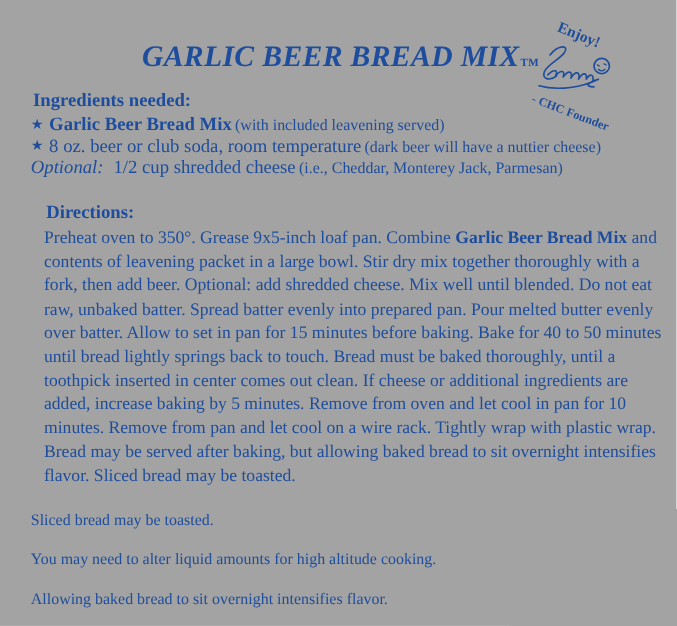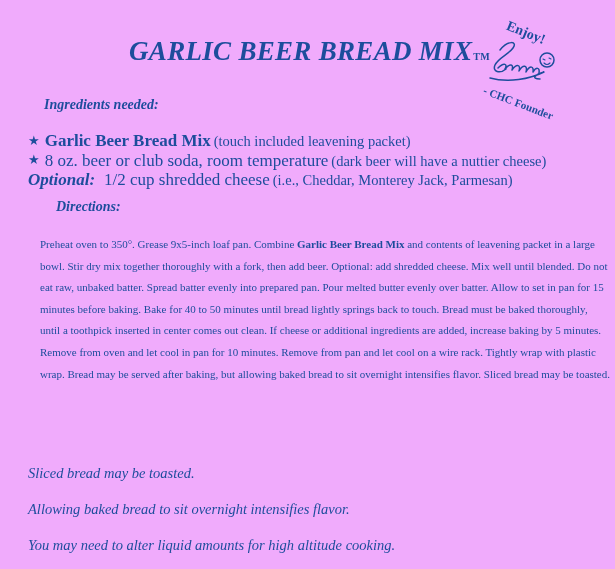--- a/index.html
+++ b/index.html
@@ -1,48 +1,48 @@
 <!DOCTYPE html>
 <html><head>
 <meta charset="utf-8">
 <style>
   html,body{margin:0;padding:0;background:#ffffff;}
   .page{
-    position:relative;width:615px;height:569px;background:#f0abfc;
+    position:relative;width:615px;height:569px;background:#a3a3a3;
     font-family:"Liberation Serif",serif;color:#1d4d9c;overflow:hidden;
   }
   
   .title{
     position:absolute;top:36px;left:0;width:100%;margin:0;text-align:center;
     font-size:27px;font-style:italic;font-weight:bold;letter-spacing:.3px;
     transform:translateX(2px);
   }
   .tm{font-size:10px;font-style:normal;font-weight:bold;margin-left:1px;vertical-align:baseline;}
   
   .signature{position:absolute;left:484px;top:10px;width:132px;height:100px;}
   .enjoy{position:absolute;left:26px;top:8px;transform:rotate(22deg);transform-origin:left top;
          font-weight:bold;font-size:14px;white-space:nowrap;}
   .scribble{position:absolute;left:2px;top:28px;}
   .founder{position:absolute;left:2px;top:74px;transform:rotate(21deg);transform-origin:left top;
            font-weight:bold;font-size:11px;white-space:nowrap;}
   
   .ingredients{position:absolute;left:28px;top:78px;width:582px;}
-  .sec-heading{margin:16px;font-size:14px;font-style:italic;font-weight:bold;line-height:22px;}
+  .sec-heading{margin:2px;font-size:17px;font-weight:bold;line-height:22px;}
   .ing-line{font-size:17px;line-height:18.6px;white-space:nowrap;}
   .star{font-size:13px;margin-right:5px;position:relative;top:-1.5px;}
   .ing-bold{font-weight:bold;}
   .note{font-size:14.5px;margin-left:3px;}
-  .opt-label{font-weight:bold;font-style:italic;margin-right:9px;text-align:center;}
+  .opt-label{font-weight:normal;font-style:italic;margin-right:9px;text-align:center;}
   
   .directions{position:absolute;left:40px;top:180px;width:570px;}
-  .directions p{margin:1px 0 0 0;font-size:11px;line-height:21.6px;}
+  .directions p{margin:1px 0 0 0;font-size:16px;line-height:21.6px;}
   .b{font-weight:bold;}
   
   .notes{position:absolute;left:28px;top:466px;width:520px;}
-  .note-line{margin:0 0 21px 0;font-size:14.5px;line-height:15px;font-style:italic;}
+  .note-line{margin:0 0 21px 0;font-size:14.5px;line-height:15px;}
 </style>
 </head>
 <body>
 
 <div class="page">
 
   <h1 class="title"><span>GARLIC BEER BREAD MIX</span><span class="tm">TM</span></h1>
 
   <div class="signature">
     <span class="enjoy">Enjoy!</span>
@@ -52,34 +52,34 @@
       <path d="M4 40 C22 45 44 41 58 34 C50 36 44 41 54 41"></path>
       <circle cx="61" cy="22" r="7"></circle>
       <path d="M57 21 l2 1 M63 20 l2 1 M58 25 q3 3 6 0" stroke-width="1.1"></path>
     </svg>
     <span class="founder">- CHC Founder</span>
   </div>
 
   <section class="ingredients">
     <h2 class="sec-heading">Ingredients needed:</h2>
     <div class="ing-line">
-      <span class="star">★</span><span class="ing-bold">Garlic Beer Bread Mix</span><span class="note">(touch included leavening packet)</span>
+      <span class="star">★</span><span class="ing-bold">Garlic Beer Bread Mix</span><span class="note">(with included leavening served)</span>
     </div>
     <div class="ing-line">
       <span class="star">★</span><span>8 oz. beer or club soda, room temperature</span><span class="note">(dark beer will have a nuttier cheese)</span>
     </div>
     <div class="ing-line">
       <span class="opt-label">Optional:</span><span>1/2 cup shredded cheese</span><span class="note">(i.e., Cheddar, Monterey Jack, Parmesan)</span>
     </div>
   </section>
 
   <section class="directions">
     <h2 class="sec-heading">Directions:</h2>
     <p><span>Preheat oven to 350°. Grease 9x5-inch loaf pan. Combine </span><span class="b">Garlic Beer Bread Mix</span><span> and contents of leavening packet in a large bowl. Stir dry mix together thoroughly with a fork, then add beer. Optional: add shredded cheese. Mix well until blended. Do not eat raw, unbaked batter. Spread batter evenly into prepared pan. Pour melted butter evenly over batter. Allow to set in pan for 15 minutes before baking. Bake for 40 to 50 minutes until bread lightly springs back to touch. Bread must be baked thoroughly, until a toothpick inserted in center comes out clean. If cheese or additional ingredients are added, increase baking by 5 minutes. Remove from oven and let cool in pan for 10 minutes. Remove from pan and let cool on a wire rack. Tightly wrap with plastic wrap. Bread may be served after baking, but allowing baked bread to sit overnight intensifies flavor. Sliced bread may be toasted.</span></p>
   </section>
 
   <section class="notes">
     <p class="note-line">Sliced bread may be toasted.</p>
+    <p class="note-line">You may need to alter liquid amounts for high altitude cooking.</p>
     <p class="note-line">Allowing baked bread to sit overnight intensifies flavor.</p>
-    <p class="note-line">You may need to alter liquid amounts for high altitude cooking.</p>
   </section>
 
 </div>
 
 </body></html>

